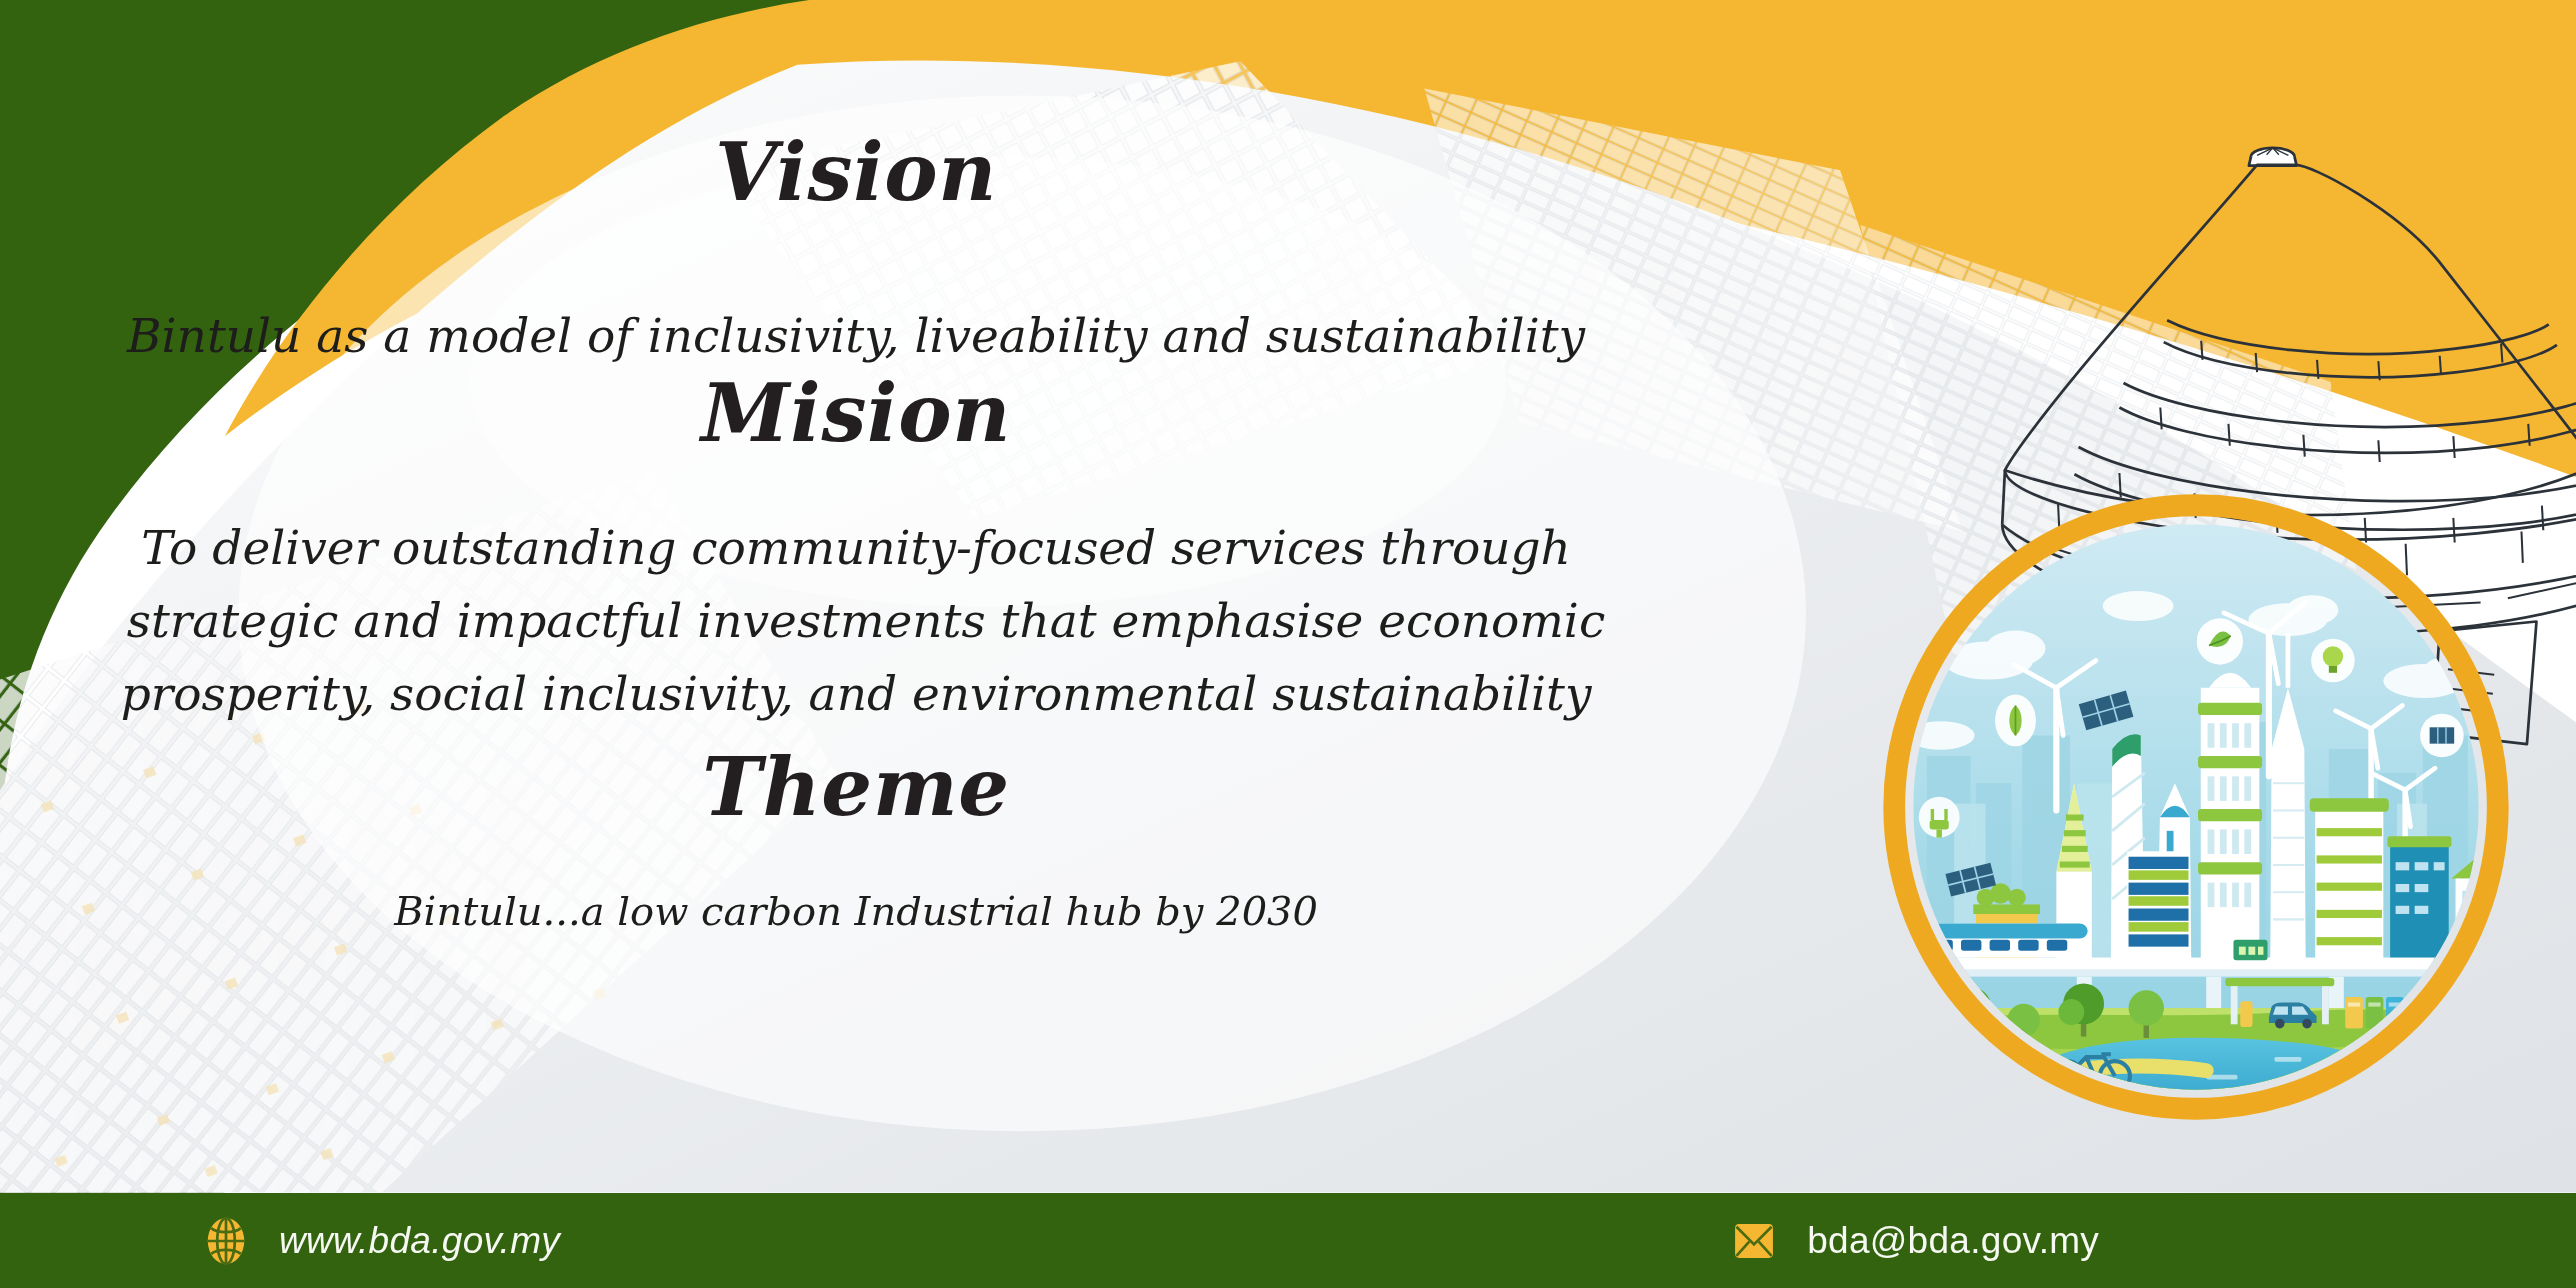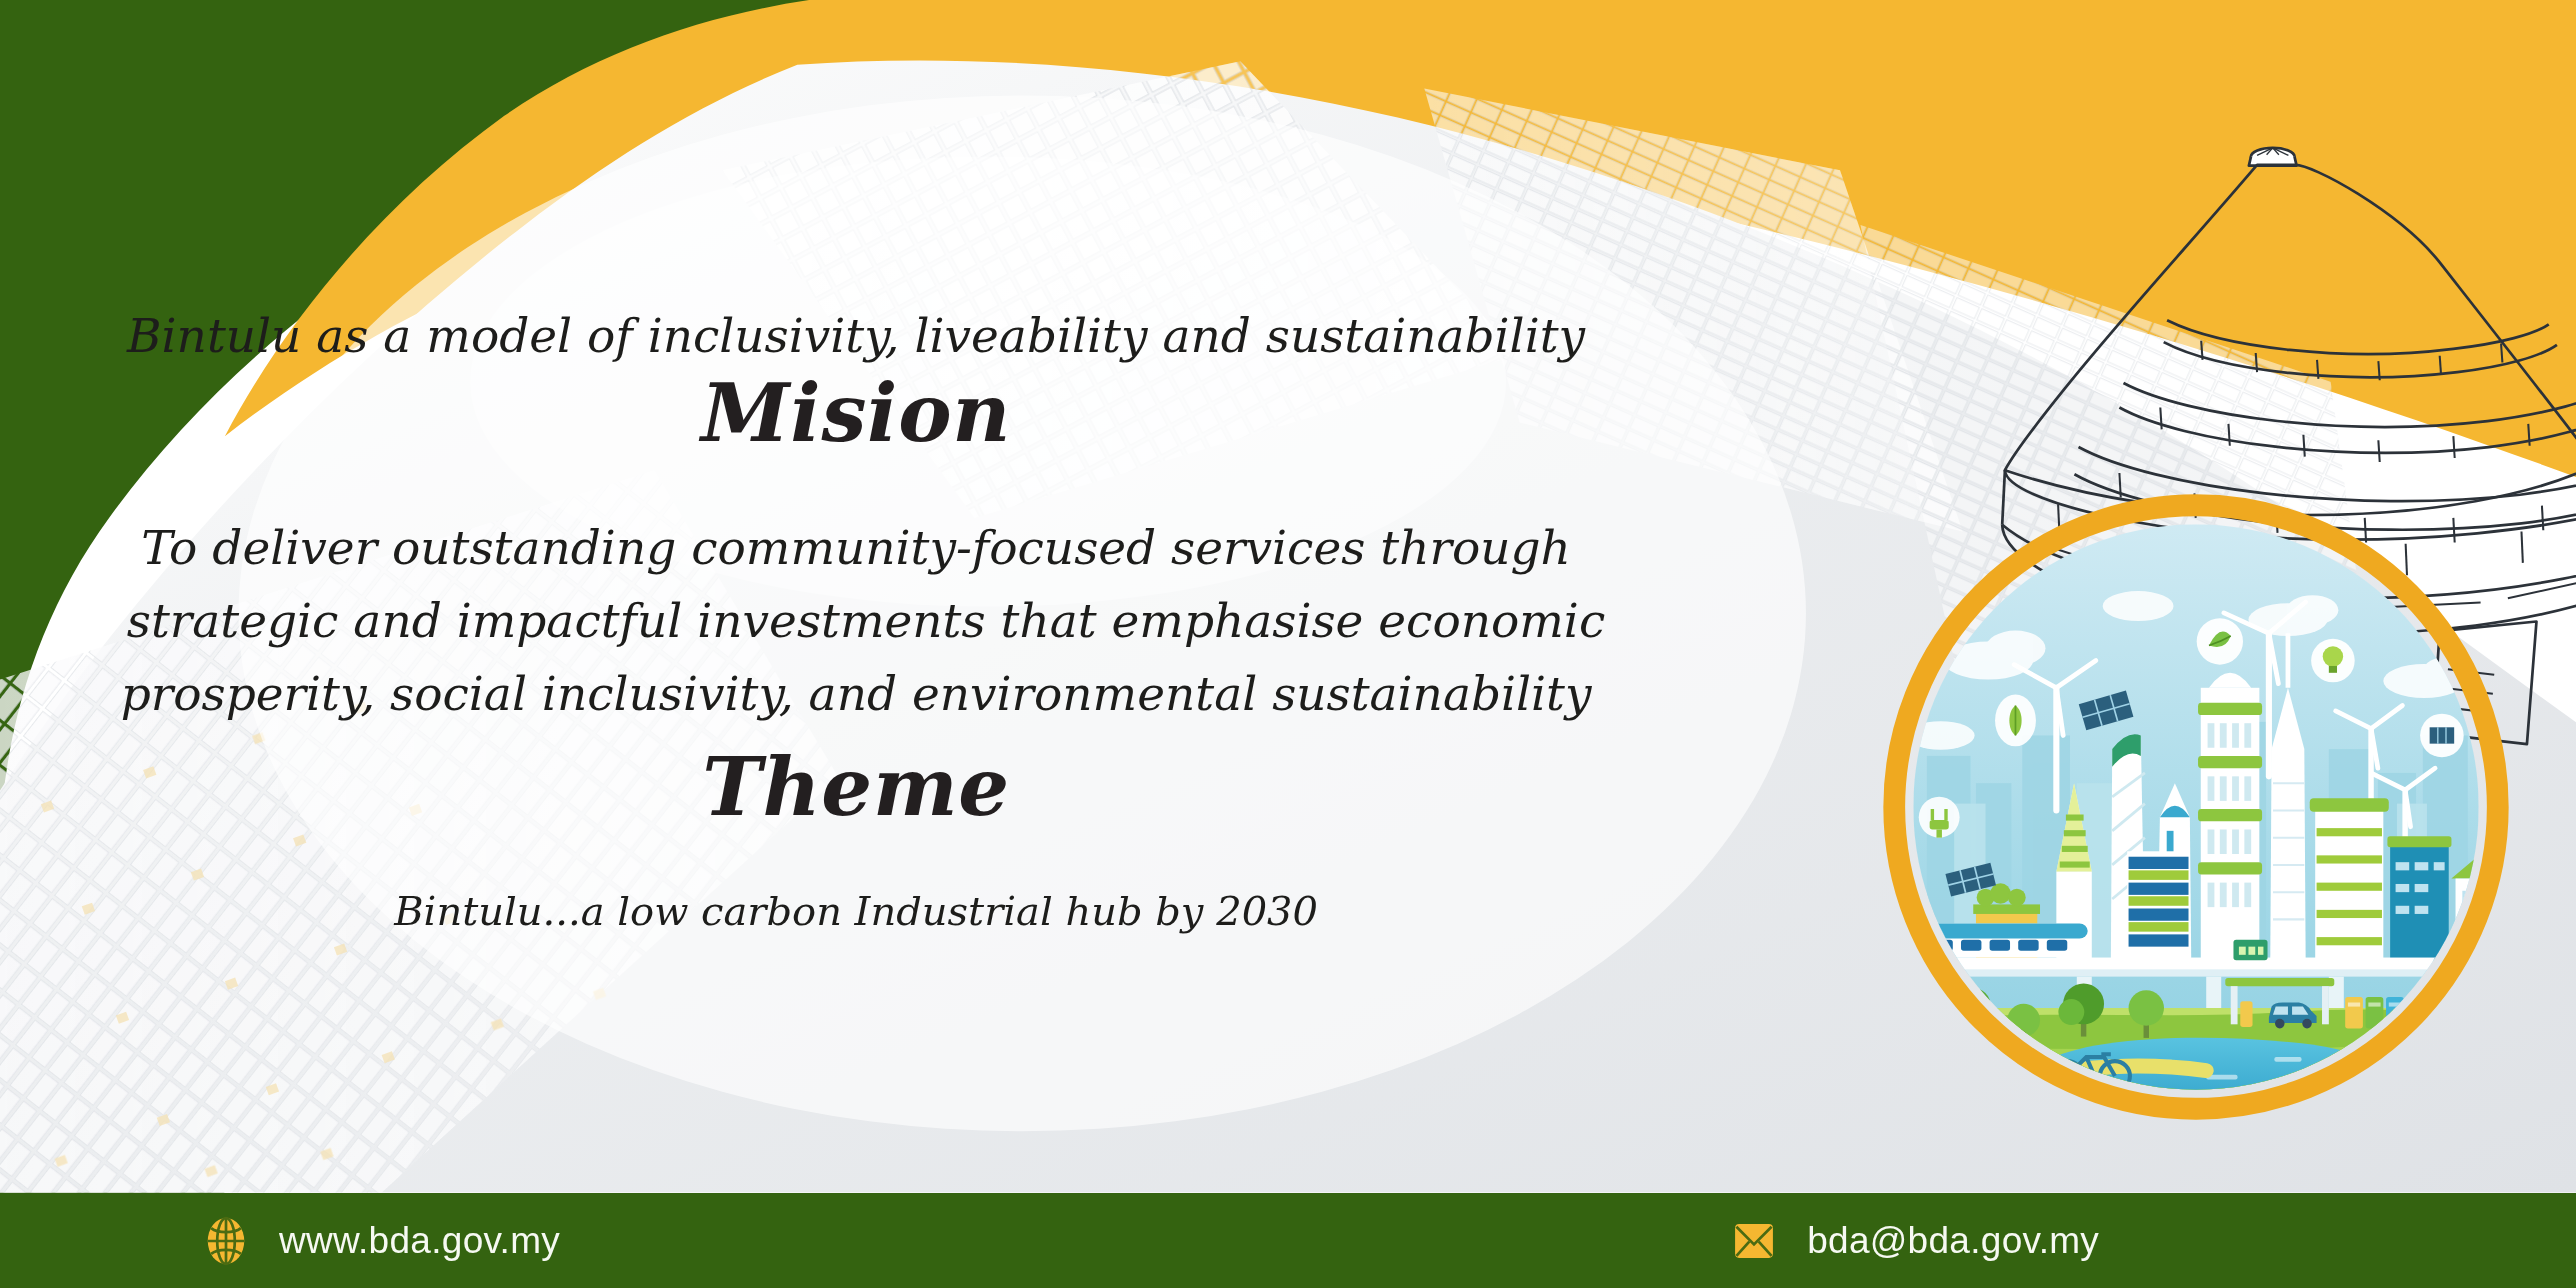--- a/index.html
+++ b/index.html
@@ -84,21 +84,21 @@
     background: #346310;
     z-index: 60;
     display: flex;
     align-items: center;
   }
   .footer-item {
     display: flex;
     align-items: center;
     gap: 31px;
   }
-  #footer-web   { margin-left: 204px; }
+  #footer-web   { margin-left: 204px; font-style: italic; }
   #footer-mail  { margin-left: 1172px; }
   .footer-text {
     color: #f6f9f2;
     font-family: "Liberation Sans", sans-serif;
     font-size: 37px;
     font-weight: 400;
     letter-spacing: 0.3px;
     white-space: nowrap;
   }
   .footer-icon { width: 44px; height: 50px; display: block; flex: 0 0 auto; }
@@ -310,20 +310,21 @@
         <g stroke-width="3">
           <path d="M712,812 L780,820"></path>
             <path d="M710,840 L778,848"></path>
           <path d="M708,868 L776,876"></path>
         </g>
       </g>
     </svg>
   </div>
 
   <div id="content">
+    <div class="headline" id="h-vision">Vision</div>
     <div class="body-line" id="t-vision">Bintulu as a model of inclusivity, liveability and sustainability</div>
 
     <div class="headline" id="h-mission">Mision</div>
     <div class="body-line" id="t-m1">To deliver outstanding community-focused services through</div>
     <div class="body-line" id="t-m2">strategic and impactful investments that emphasise economic</div>
     <div class="body-line" id="t-m3">prosperity, social inclusivity, and environmental sustainability</div>
 
     <div class="headline" id="h-theme">Theme</div>
     <div class="body-line" id="t-theme">Bintulu...a low carbon Industrial hub by 2030</div>
   </div>

